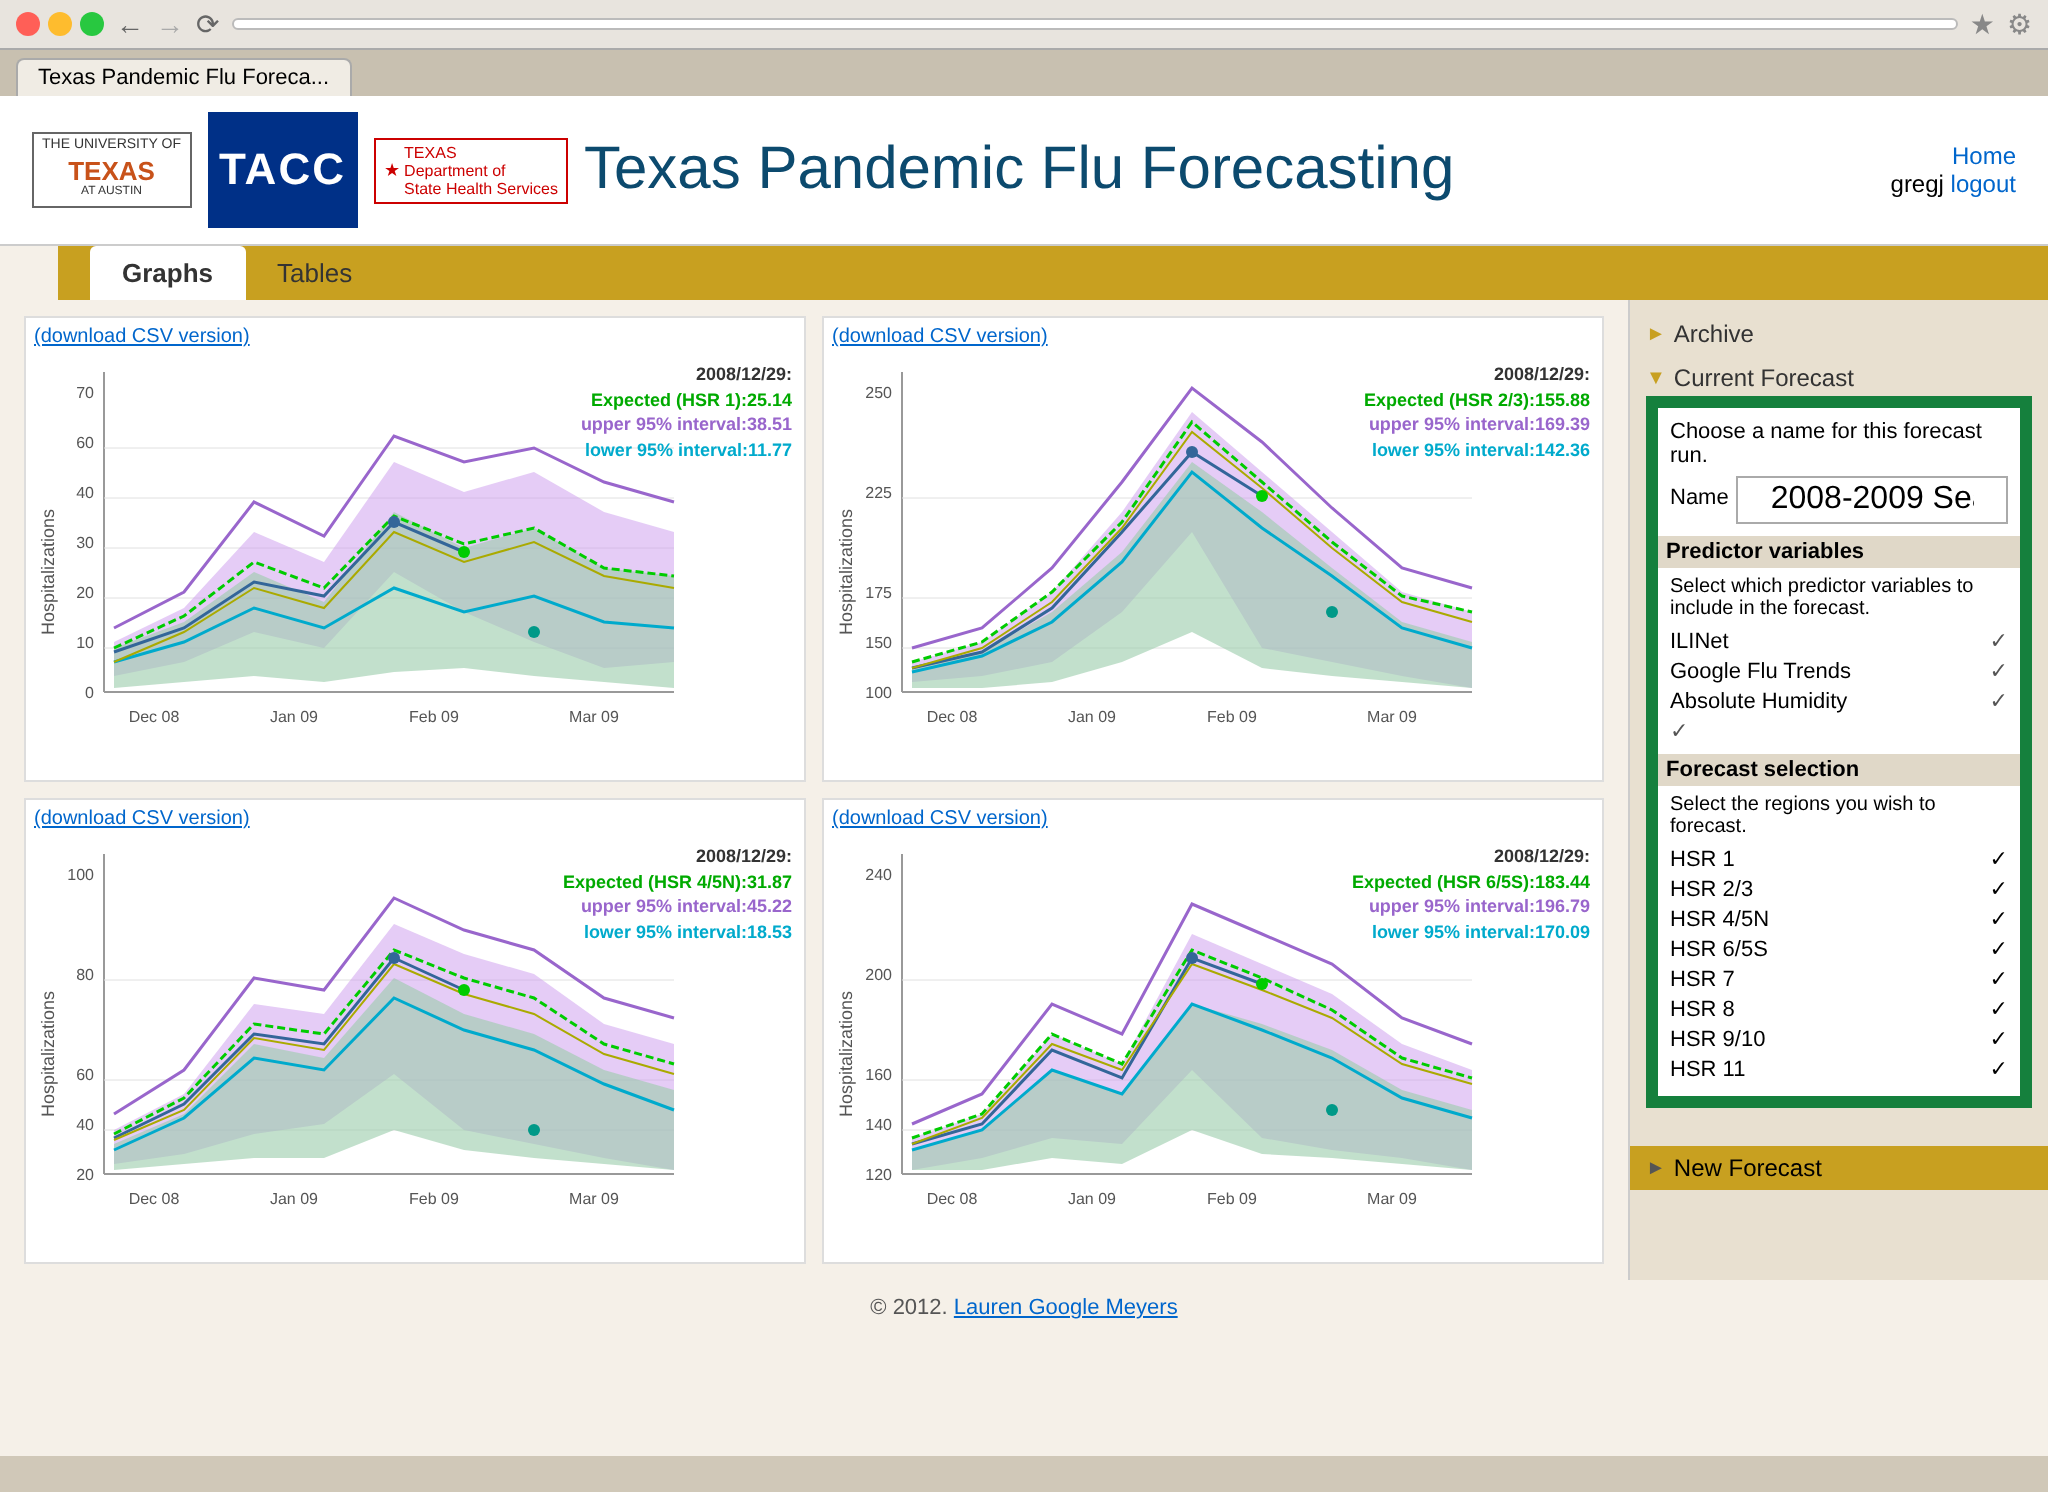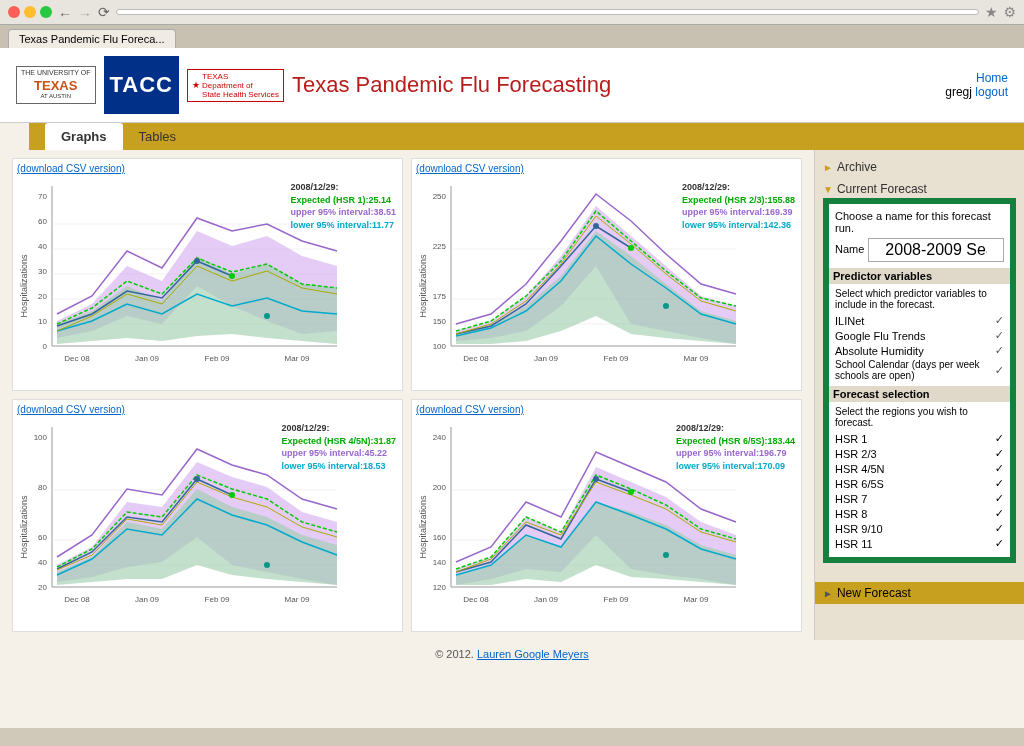--- a/index.html
+++ b/index.html
@@ -84,22 +84,22 @@
     .logo-texas-health {
       border: 1px solid #c00;
       padding: 2px 4px;
       font-size: 9px;
       color: #c00;
       display: flex;
       align-items: center;
       gap: 2px;
     }
     .site-title {
-      font-size: 22px;
-      color: #b91c1c;
+      font-size: 30px;
+      color: #0c4a6e;
       font-weight: normal;
     }
     .header-nav {
       text-align: right;
       font-size: 12px;
     }
     .header-nav a { color: #0066cc; text-decoration: none; }
 
     
     .nav-tabs {
@@ -159,21 +159,21 @@
       cursor: pointer;
       display: block;
       margin-bottom: 2px;
     }
     .chart-legend {
       position: absolute;
       top: 22px;
       right: 6px;
       font-size: 9px;
       line-height: 1.4;
-      text-align: left;
+      text-align: right;
     }
     .legend-date { color: #333; font-weight: bold; }
     .legend-expected { color: #00aa00; font-weight: bold; }
     .legend-upper { color: #9966cc; font-weight: bold; }
     .legend-lower { color: #00aacc; font-weight: bold; }
 
     
     .chart-svg { display: block; }
 
     
@@ -517,21 +517,20 @@
           </div>
           <div class="predictor-item">
             <span>Google Flu Trends</span>
             <span class="check">✓</span>
           </div>
           <div class="predictor-item">
             <span>Absolute Humidity</span>
             <span class="check">✓</span>
           </div>
           <div class="predictor-item">
-            <span style="font-size:10px;">School Calendar (days per week schools are open)</span>
             <span class="check">✓</span>
           </div>
 
           <div class="forecast-section-title">Forecast selection</div>
           <div style="margin:3px 0;font-size:10px;">Select the regions you wish to forecast.</div>
 
           <div class="forecast-item">
             <span>HSR 1</span>
             <span class="check">✓</span>
           </div>

